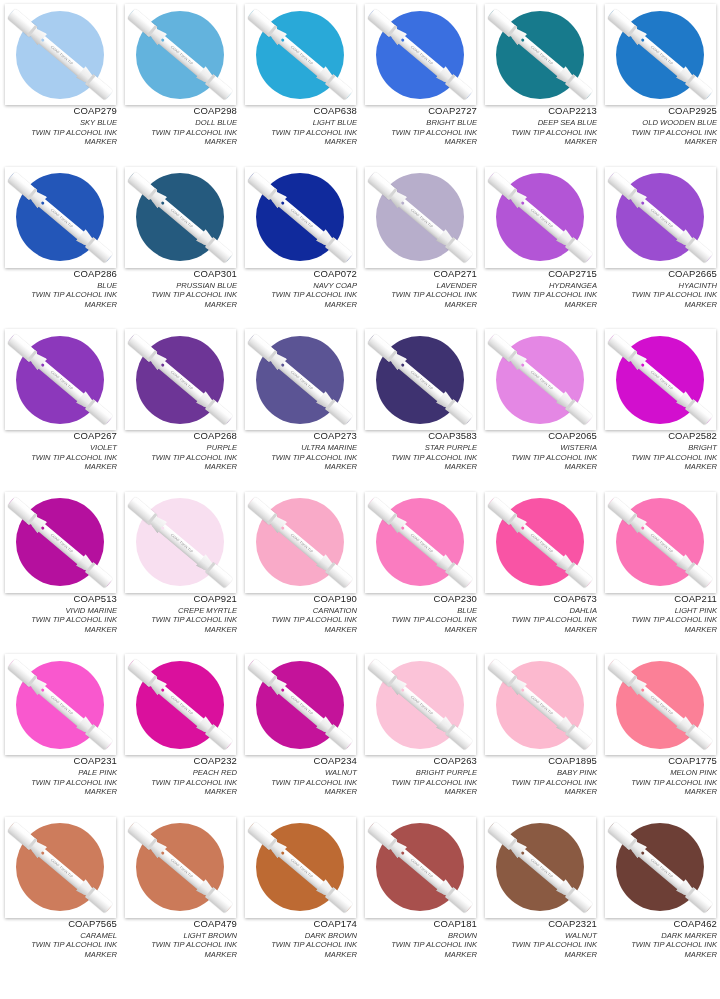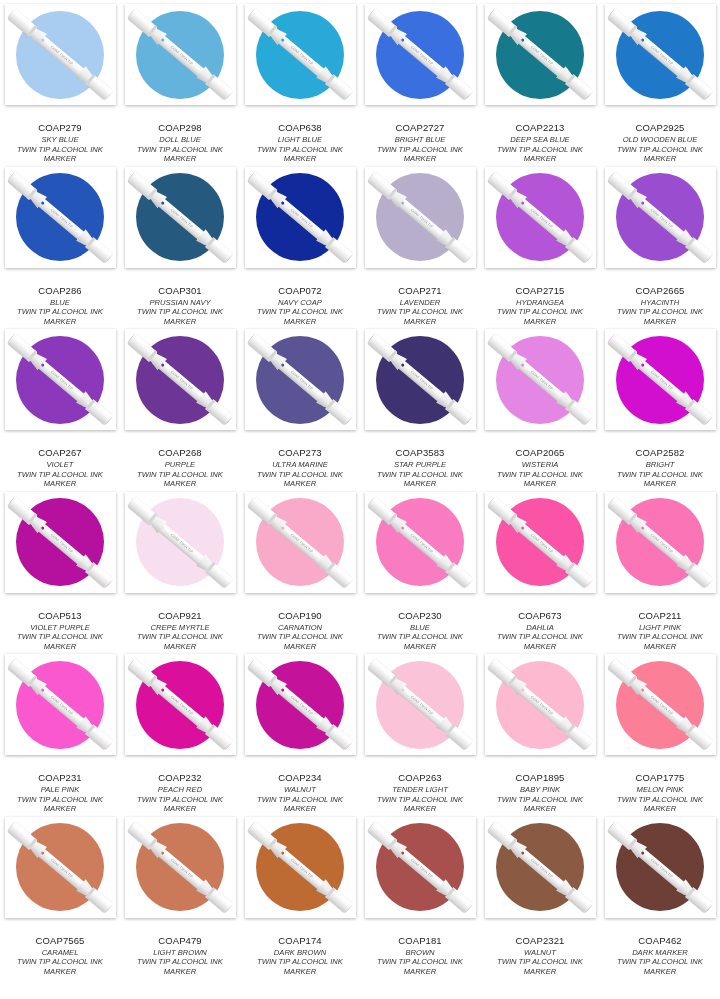--- a/index.html
+++ b/index.html
@@ -131,23 +131,23 @@
     position: absolute;
     left: 40px;
     top: 6px;
     width: 3px;
     height: 3px;
     border-radius: 50%;
   }
 
   
   .txt {
-    margin-top: 17px;
+    margin-top: 0;
     width: 114px;
-    text-align: center;
+    text-align: right;
     color: #2a2a2a;
   }
   .code {
     font-size: 9.5px;
     line-height: 11px;
     letter-spacing: 0.1px;
     color: #222222;
     font-family: "Liberation Sans", sans-serif;
   }
   .cname, .ctype {
@@ -337,21 +337,21 @@
           <div class="mk-shoulder l"></div>
           <div class="mk-shoulder r"></div>
           <div class="mk-ring l"></div>
           <div class="mk-ring r"></div>
           <div class="mk-dot" style="background: rgb(37, 90, 126);"></div>
           <div class="mk-label">COAP TWIN TIP</div>
         </div>
       </div>
       <div class="txt">
         <div class="code">COAP301</div>
-        <div class="cname">PRUSSIAN NAVY</div>
+        <div class="cname">PRUSSIAN BLUE</div>
         <div class="ctype">TWIN TIP ALCOHOL INK MARKER</div>
       </div>
     </div>
     <div class="cell">
       <div class="swatch">
         <div class="disc" style="background: rgb(16, 42, 156);"></div>
         <div class="marker">
           <div class="mk-tipend left" style="background: rgb(16, 42, 156);"></div>
           <div class="mk-tipend right" style="background: rgb(16, 42, 156);"></div>
           <div class="mk-cap left"></div>
@@ -590,21 +590,21 @@
           <div class="mk-shoulder l"></div>
           <div class="mk-shoulder r"></div>
           <div class="mk-ring l"></div>
           <div class="mk-ring r"></div>
           <div class="mk-dot" style="background: rgb(181, 16, 158);"></div>
           <div class="mk-label">COAP TWIN TIP</div>
         </div>
       </div>
       <div class="txt">
         <div class="code">COAP513</div>
-        <div class="cname">VIOLET PURPLE</div>
+        <div class="cname">VIVID MARINE</div>
         <div class="ctype">TWIN TIP ALCOHOL INK MARKER</div>
       </div>
     </div>
     <div class="cell">
       <div class="swatch">
         <div class="disc" style="background: rgb(248, 223, 240);"></div>
         <div class="marker">
           <div class="mk-tipend left" style="background: rgb(248, 223, 240);"></div>
           <div class="mk-tipend right" style="background: rgb(248, 223, 240);"></div>
           <div class="mk-cap left"></div>
@@ -797,21 +797,21 @@
           <div class="mk-shoulder l"></div>
           <div class="mk-shoulder r"></div>
           <div class="mk-ring l"></div>
           <div class="mk-ring r"></div>
           <div class="mk-dot" style="background: rgb(251, 195, 216);"></div>
           <div class="mk-label">COAP TWIN TIP</div>
         </div>
       </div>
       <div class="txt">
         <div class="code">COAP263</div>
-        <div class="cname">TENDER LIGHT</div>
+        <div class="cname">BRIGHT PURPLE</div>
         <div class="ctype">TWIN TIP ALCOHOL INK MARKER</div>
       </div>
     </div>
     <div class="cell">
       <div class="swatch">
         <div class="disc" style="background: rgb(252, 185, 207);"></div>
         <div class="marker">
           <div class="mk-tipend left" style="background: rgb(252, 185, 207);"></div>
           <div class="mk-tipend right" style="background: rgb(252, 185, 207);"></div>
           <div class="mk-cap left"></div>

